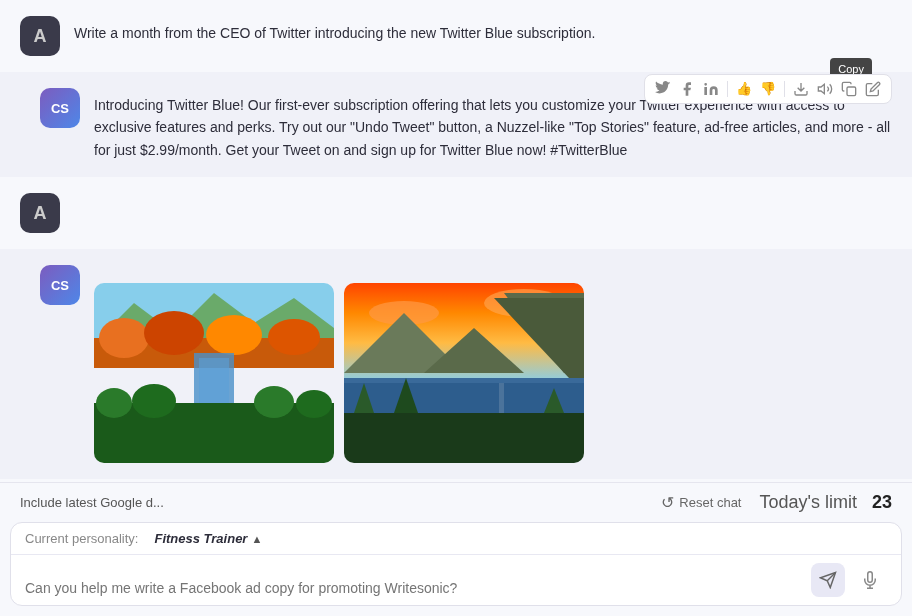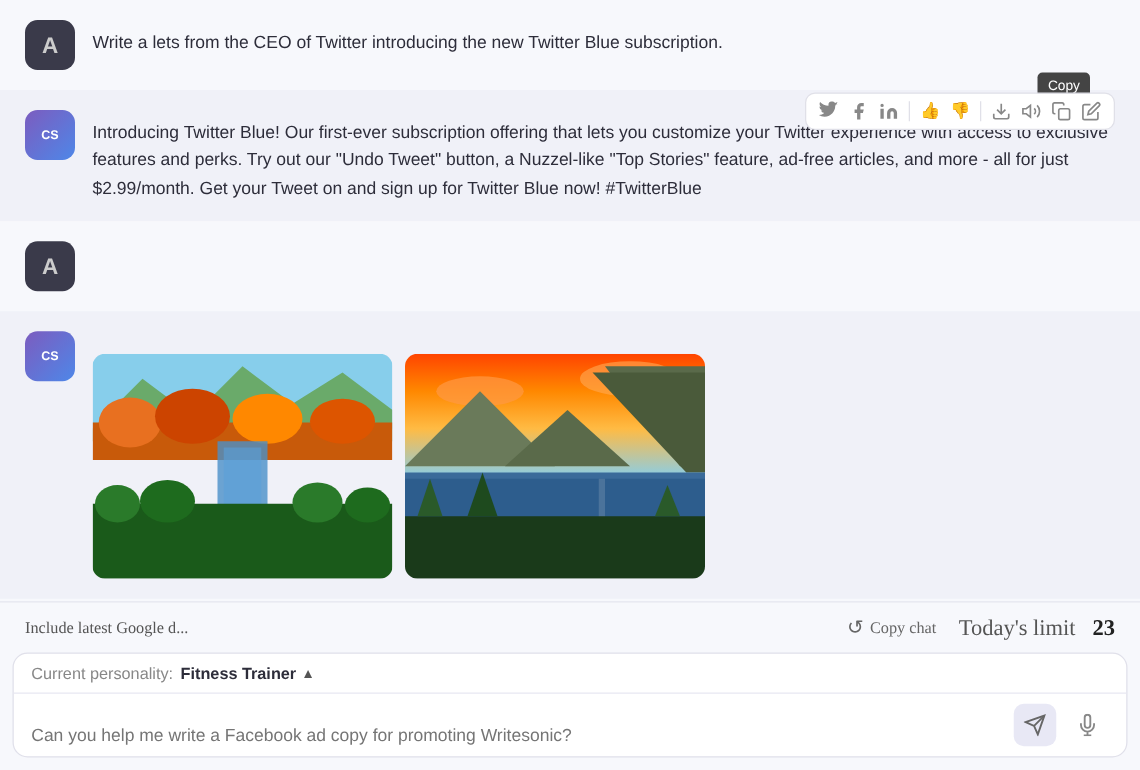--- a/index.html
+++ b/index.html
@@ -56,21 +56,22 @@
     }
 
     .avatar.user-avatar {
       background: #3a3a4a;
       color: #ccc;
       font-size: 18px;
     }
 
     .avatar.ai-avatar {
       background: linear-gradient(135deg, #7c5cbf, #4e87e8);
-      font-size: 10px;
+      font-size: 13px;
+      margin-left: 20px;
     }
 
     .message-content {
       flex: 1;
       font-size: 14px;
       color: #2d2d3a;
       line-height: 1.6;
       padding-top: 6px;
       position: relative;
     }
@@ -138,21 +139,20 @@
     
     .bottom-bar {
       padding: 6px 20px;
       display: flex;
       align-items: center;
       gap: 10px;
       font-size: 13px;
       color: #666;
       border-top: 1px solid #e5e5ee;
       background: #f7f8fc;
-      font-family: Liberation Serif, serif;
     }
 
     .bottom-bar-text {
       flex: 1;
       font-size: 13px;
       color: #555;
     }
 
     .reset-btn {
       display: flex;
@@ -189,30 +189,31 @@
       display: flex;
       align-items: center;
       padding: 8px 14px;
       border-bottom: 1px solid #e8e8f2;
       font-size: 13px;
       color: #555;
     }
 
     .personality-label {
       color: #888;
-      margin-right: 6px;
+      margin-right: 16px;
     }
 
     .personality-value {
       font-weight: 700;
       color: #2d2d3a;
       display: flex;
       align-items: center;
       gap: 4px;
       cursor: pointer;
+      font-style: italic;
     }
 
     .chevron-up {
       font-size: 11px;
       color: #555;
     }
 
     .input-row {
       display: flex;
       align-items: center;
@@ -262,21 +263,21 @@
     }
   </style>
 </head>
 <body>
 
 <div class="chat-container">
   <div class="chat-messages">
 
     <div class="message-row user-row">
       <div class="avatar user-avatar">A</div>
-      <div class="message-content">Write a lets from the CEO of Twitter introducing the new Twitter Blue subscription.</div>
+      <div class="message-content">Write a month from the CEO of Twitter introducing the new Twitter Blue subscription.</div>
     </div>
 
     <div class="message-row ai-row">
       <div class="avatar ai-avatar">CS</div>
       <div class="message-content">
         <div class="copy-tooltip">Copy</div>
         <div class="msg-toolbar">
 
           <div class="toolbar-icon">
             <svg class="icon-svg" viewBox="0 0 24 24" fill="currentColor">
@@ -403,21 +404,21 @@
 
       </div>
     </div>
 
   </div>
 
   <div class="bottom-bar">
     <span class="bottom-bar-text">Include latest Google d...</span>
     <div class="reset-btn">
       <span style="font-size:16px;">↺</span>
-      <span>Copy chat</span>
+      <span>Reset chat</span>
     </div>
     <div class="today-limit">
       <span>Today's limit</span>
       &nbsp;
       <span class="limit-count">23</span>
     </div>
   </div>
 
   <div class="input-container">
     <div class="personality-bar">

